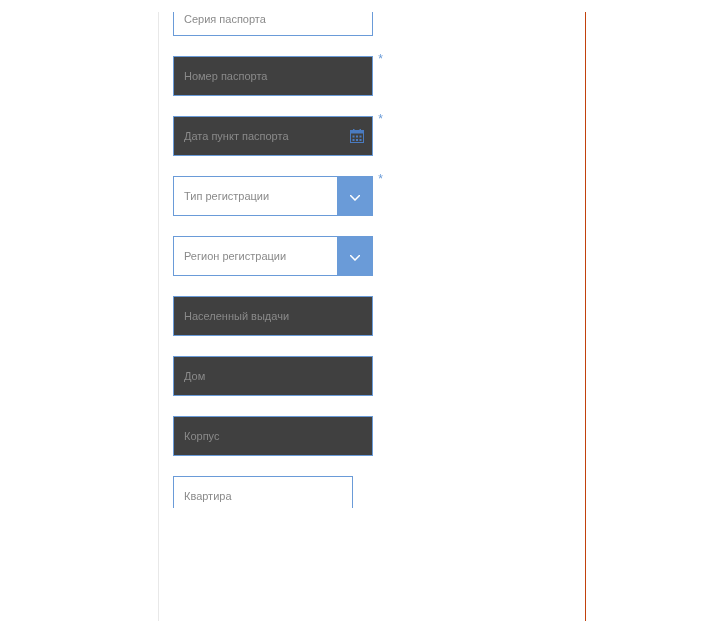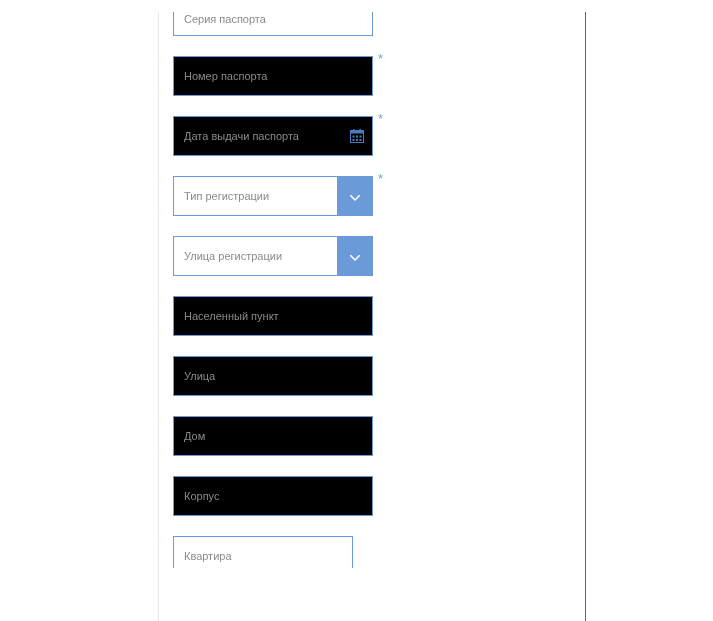--- a/index.html
+++ b/index.html
@@ -28,21 +28,21 @@
     }
     .field-row {
       position: relative;
       margin-bottom: 20px;
       width: 200px;
     }
     .input-box {
       width: 200px;
       height: 40px;
       border: 1px solid #6a9bd8;
-      background: #000000;
+      background: #404040;
       display: flex;
       align-items: center;
       padding: 0 10px;
       position: relative;
     }
     .placeholder {
       font-size: 11px;
       color: #8a8a8a;
       user-select: none;
     }
@@ -128,21 +128,21 @@
 
   <div class="field-row">
     <div class="input-box">
       <span class="placeholder">Номер паспорта</span>
     </div>
     <span class="asterisk">*</span>
   </div>
 
   <div class="field-row">
     <div class="input-box">
-      <span class="placeholder">Дата выдачи паспорта</span>
+      <span class="placeholder">Дата пункт паспорта</span>
       <span class="icon-date">
         <svg viewBox="0 0 14 14">
           <rect x="0.5" y="1.5" width="13" height="12" fill="none" stroke="#4a7bc0" stroke-width="1"></rect>
           <rect x="0.5" y="1.5" width="13" height="3" fill="#4a7bc0"></rect>
           <rect x="3" y="0" width="1.5" height="3" fill="#4a7bc0"></rect>
           <rect x="9.5" y="0" width="1.5" height="3" fill="#4a7bc0"></rect>
           <rect x="2.5" y="6.5" width="2" height="2" fill="#4a7bc0"></rect>
           <rect x="6" y="6.5" width="2" height="2" fill="#4a7bc0"></rect>
           <rect x="9.5" y="6.5" width="2" height="2" fill="#4a7bc0"></rect>
           <rect x="2.5" y="10" width="2" height="2" fill="#4a7bc0"></rect>
@@ -166,44 +166,39 @@
             </svg>
         </span>
       </div>
     </div>
     <span class="asterisk">*</span>
   </div>
 
   <div class="field-row">
     <div class="select-box">
       <div class="select-text">
-        <span class="placeholder">Улица регистрации</span>
+        <span class="placeholder">Регион регистрации</span>
       </div>
       <div class="select-btn">
         <span>
           <svg viewBox="0 0 10 6">
               <path d="M0 0 L5 5 L10 0" fill="none" stroke="#ffffff" stroke-width="1.5"></path>
             </svg>
         </span>
       </div>
     </div>
   </div>
 
 
   <div class="field-row">
     <div class="input-box">
-      <span class="placeholder">Населенный пункт</span>
-    </div>
-  </div>
-
-  <div class="field-row">
-    <div class="input-box">
-      <span class="placeholder">Улица</span>
-    </div>
-  </div>
+      <span class="placeholder">Населенный выдачи</span>
+    </div>
+  </div>
+
 
   <div class="field-row">
     <div class="input-box">
       <span class="placeholder">Дом</span>
     </div>
   </div>
 
   <div class="field-row">
     <div class="input-box">
       <span class="placeholder">Корпус</span>

